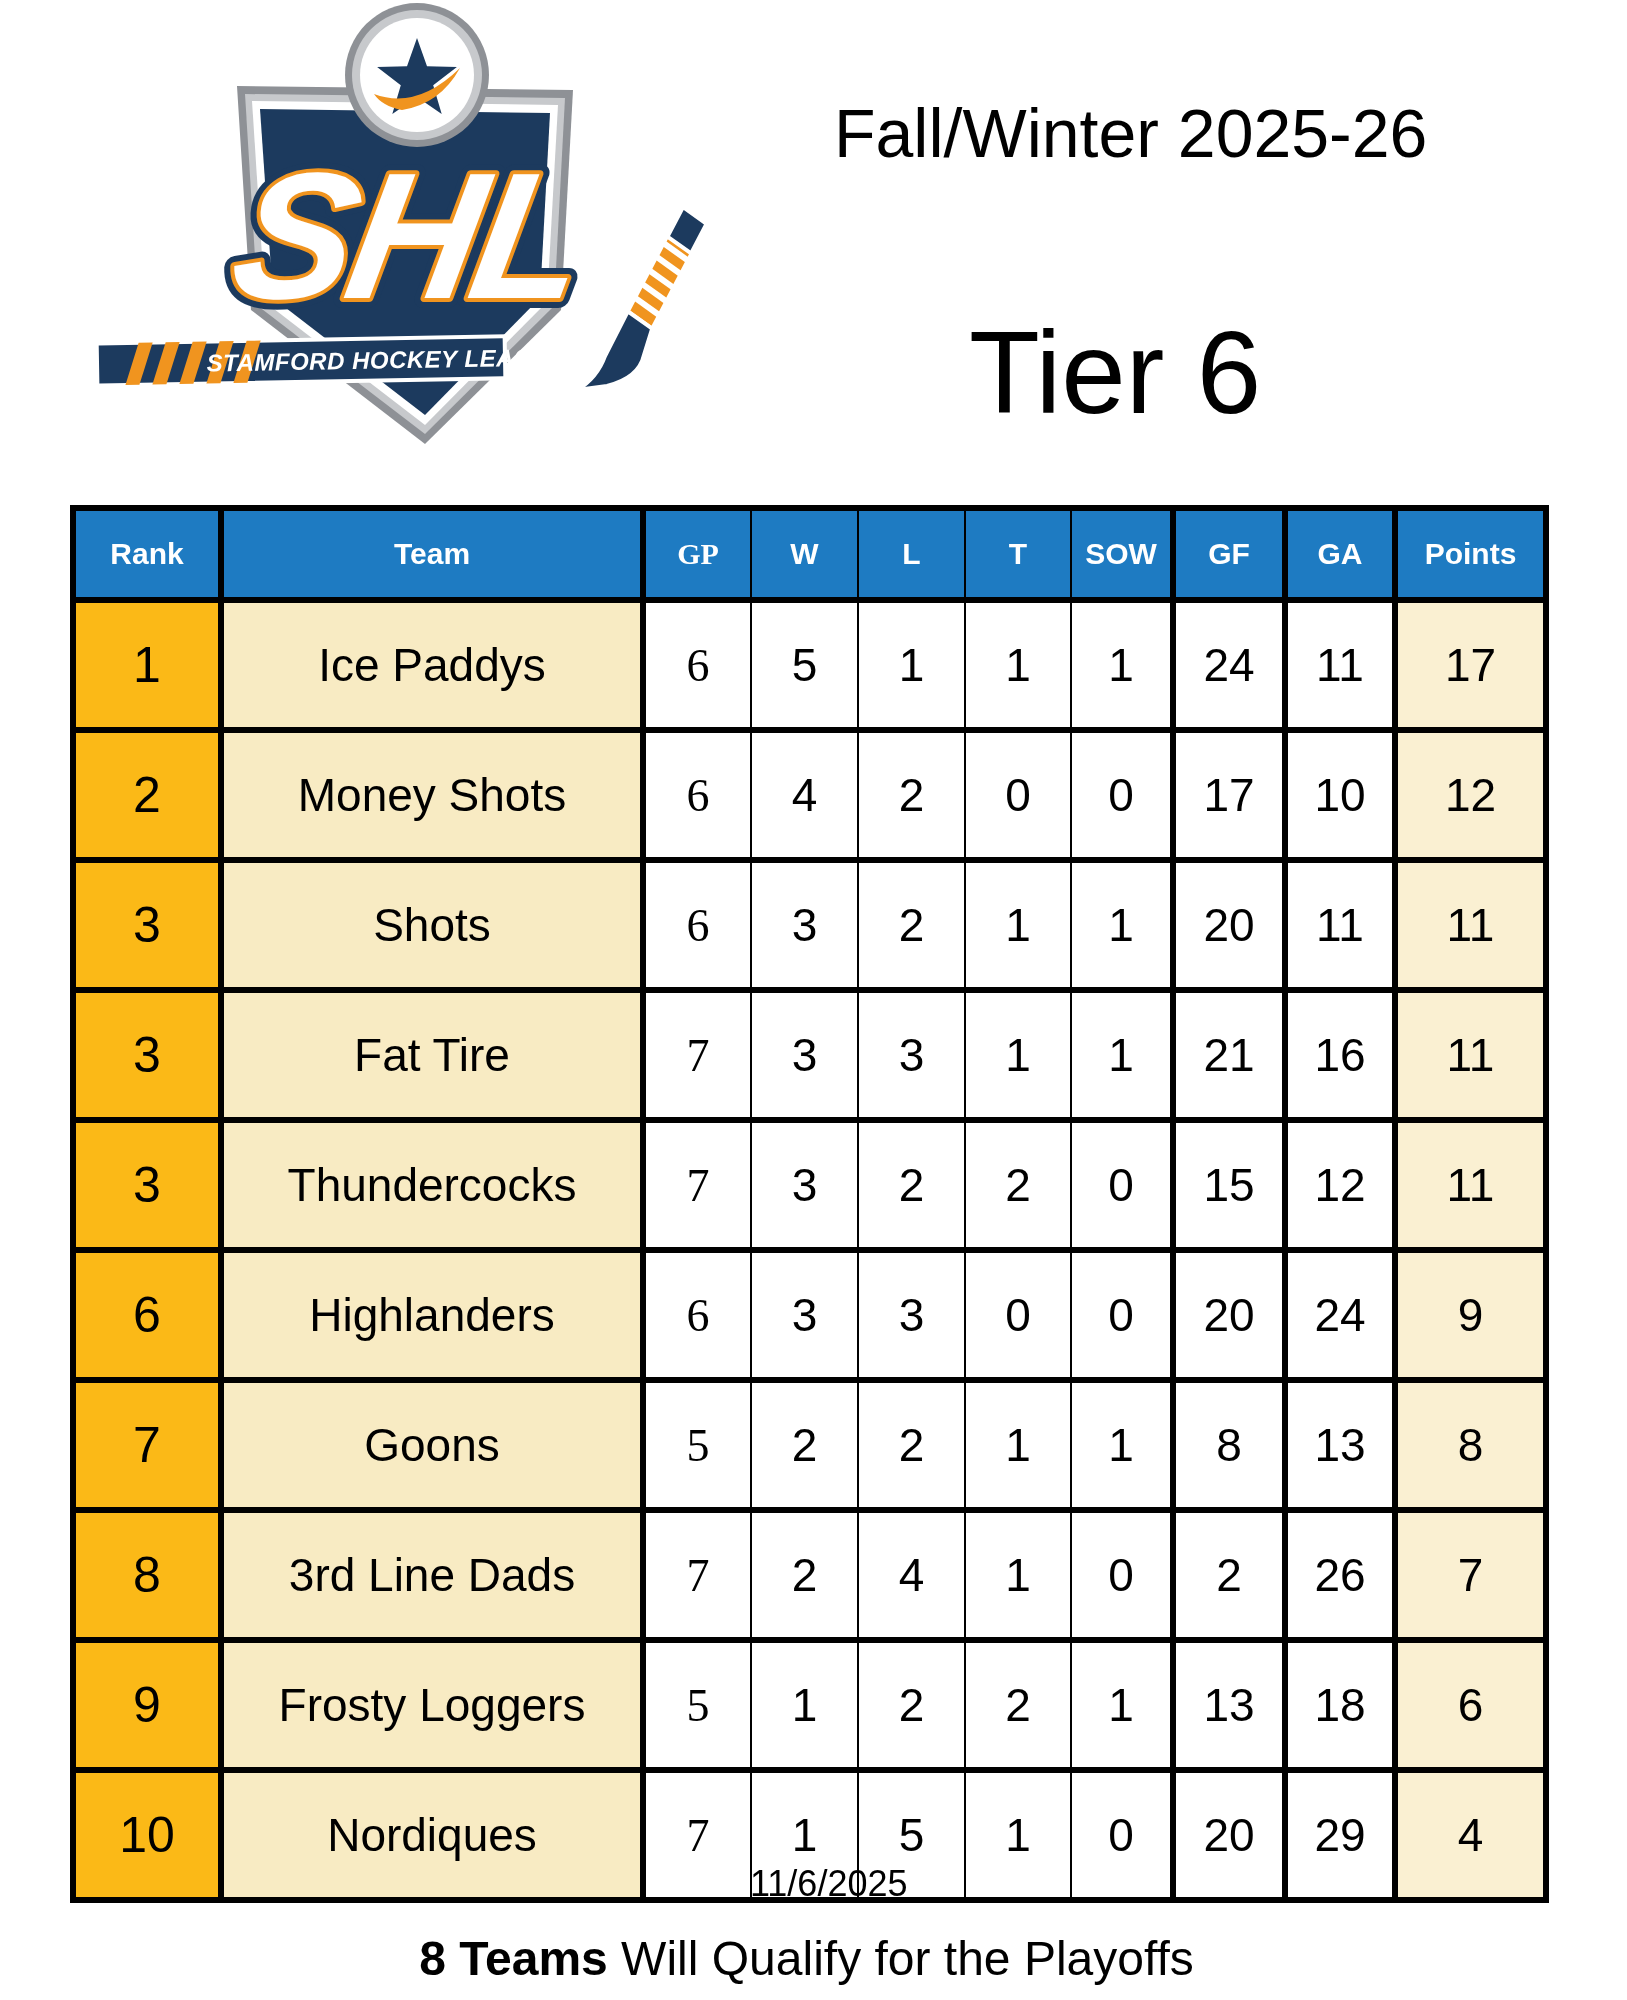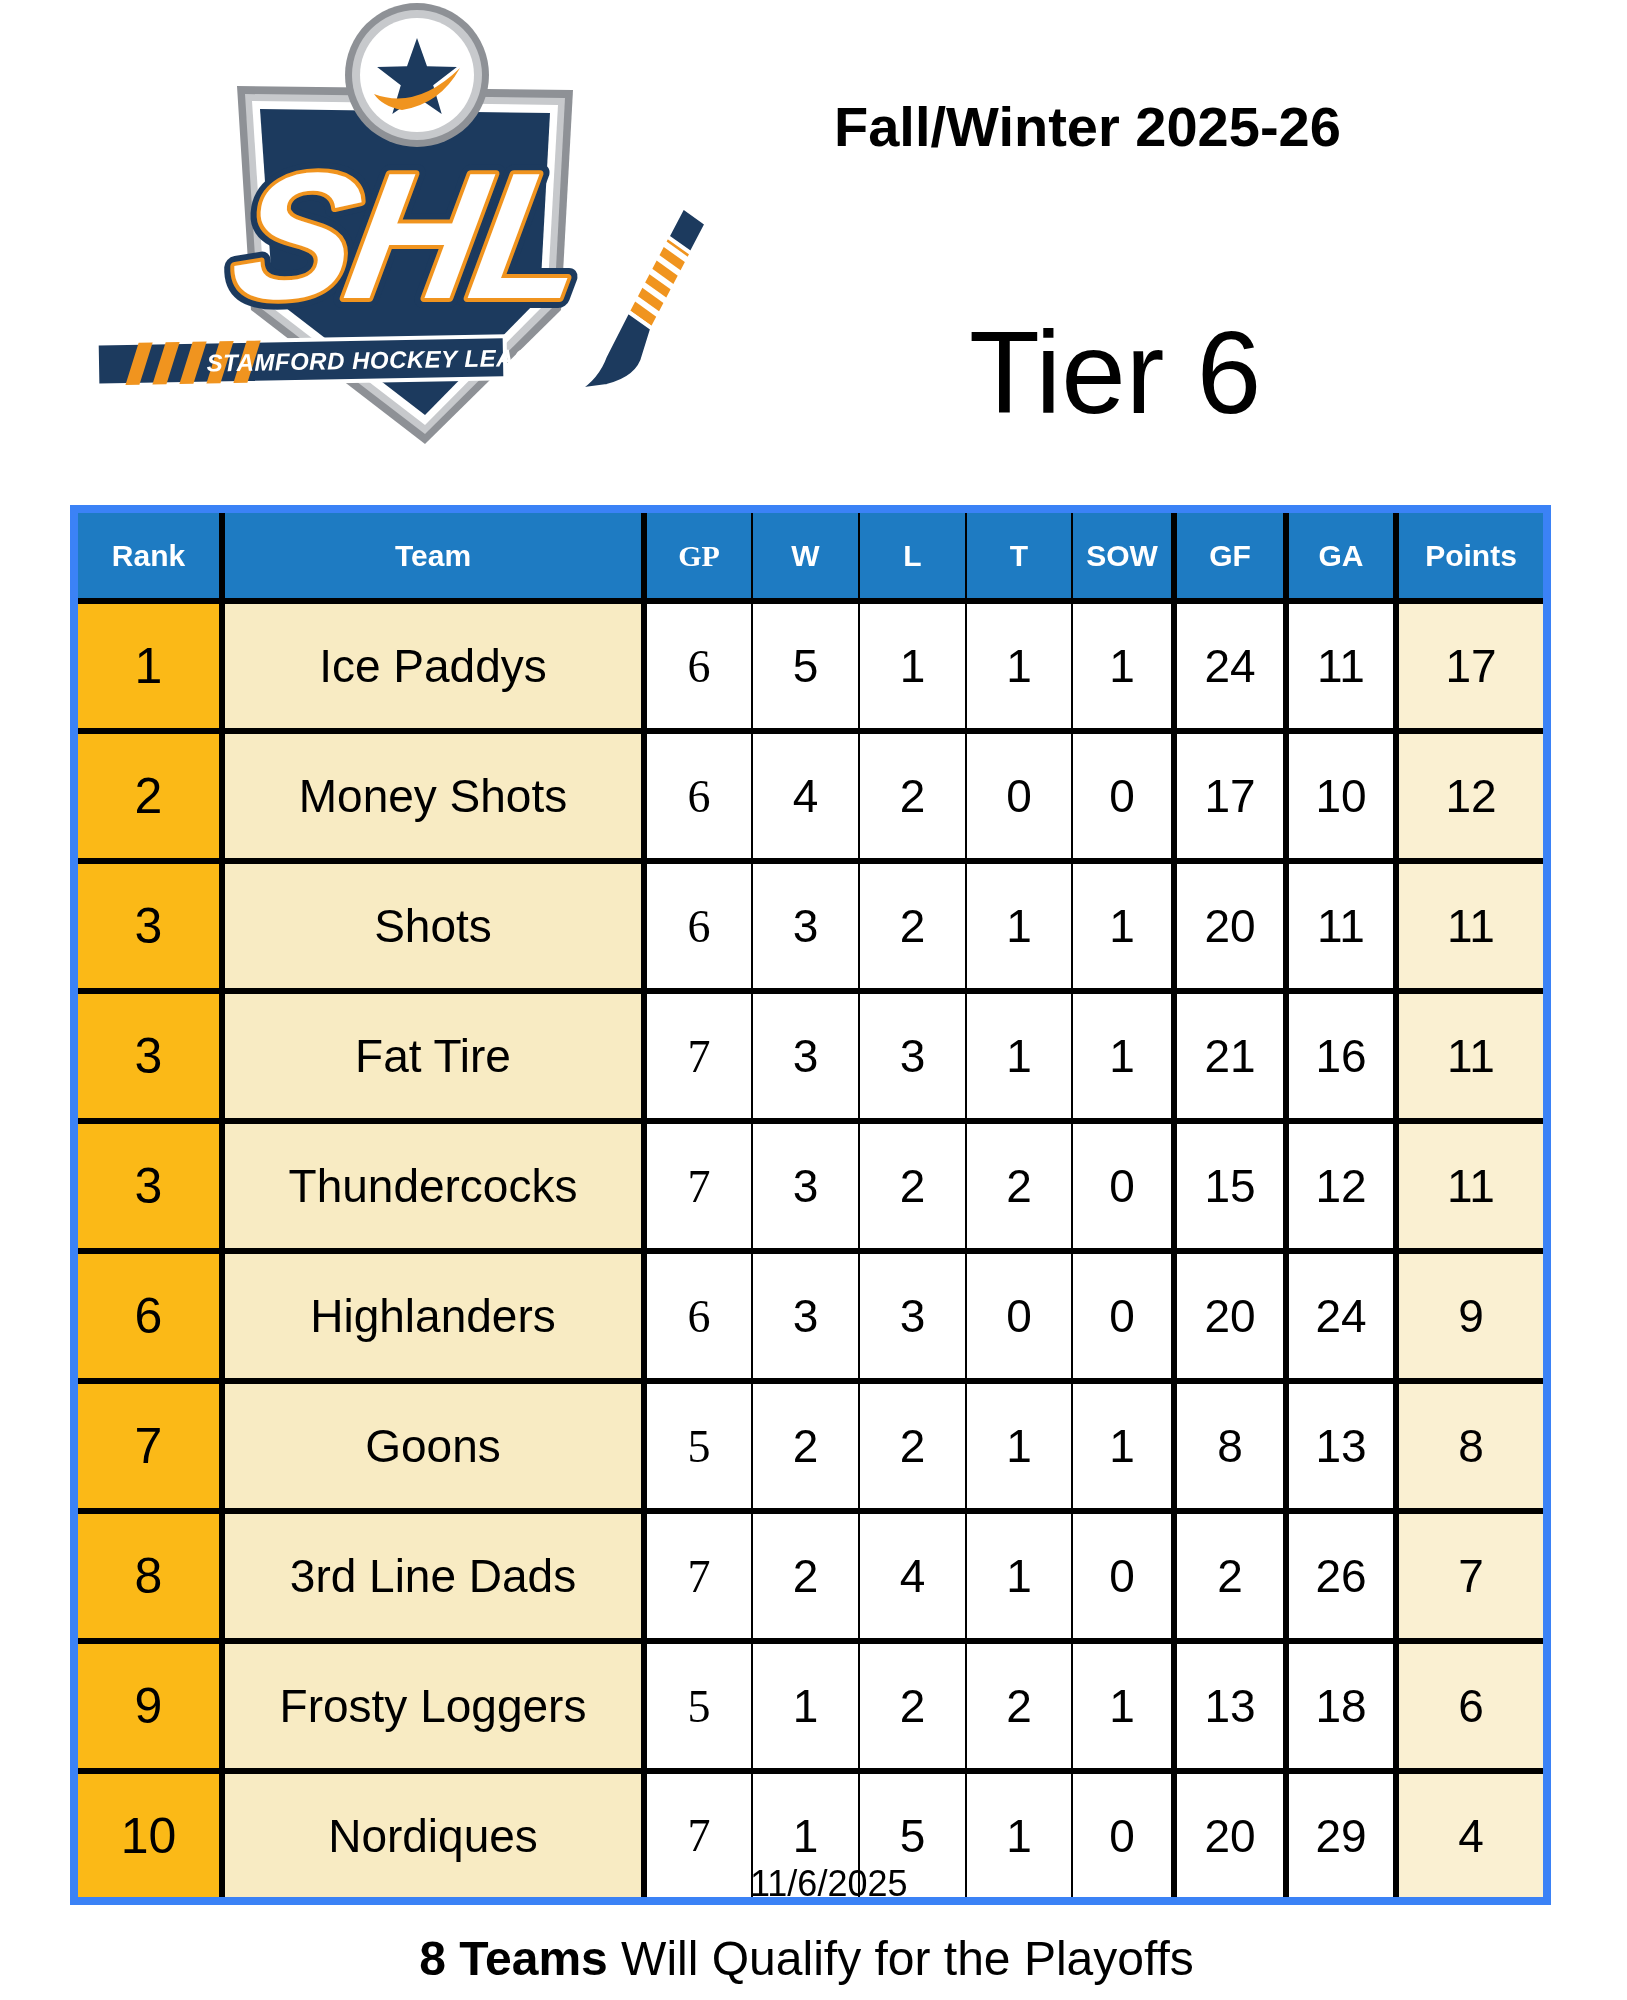--- a/index.html
+++ b/index.html
@@ -4,32 +4,32 @@
 <style>
   html,body{margin:0;padding:0;background:#ffffff;}
   .page{
     position:relative;width:1627px;height:2000px;background:#fff;overflow:hidden;
     font-family:"Liberation Sans",sans-serif;color:#000;
   }
   
   .logo{position:absolute;left:95px;top:0;width:620px;height:460px;}
   
   .season-title{
-    position:absolute;left:834px;top:96px;font-size:56px;font-weight:700;
+    position:absolute;left:834px;top:96px;font-size:68px;font-weight:400;
     line-height:1.1;white-space:nowrap;color:#000;
   }
   .tier-title{
     position:absolute;left:969px;top:310px;font-size:116px;font-weight:400;
     line-height:1.1;white-space:nowrap;color:#000;
   }
   
   .table-wrap{position:absolute;left:70px;top:505px;}
   table.standings{
     border-collapse:collapse;table-layout:fixed;width:1473px;
-    border:8px solid #3b82f6;
+    border:4px solid #3b82f6;
   }
   .standings th,.standings td{
     border:6px solid #000;text-align:center;vertical-align:middle;
     padding:0;overflow:hidden;white-space:nowrap;
   }
   .standings thead tr{height:92px;}
   .standings tbody tr{height:130px;}
   .standings th{
     background:var(--header-bg);color:#fff;font-size:30px;font-weight:700;
   }

